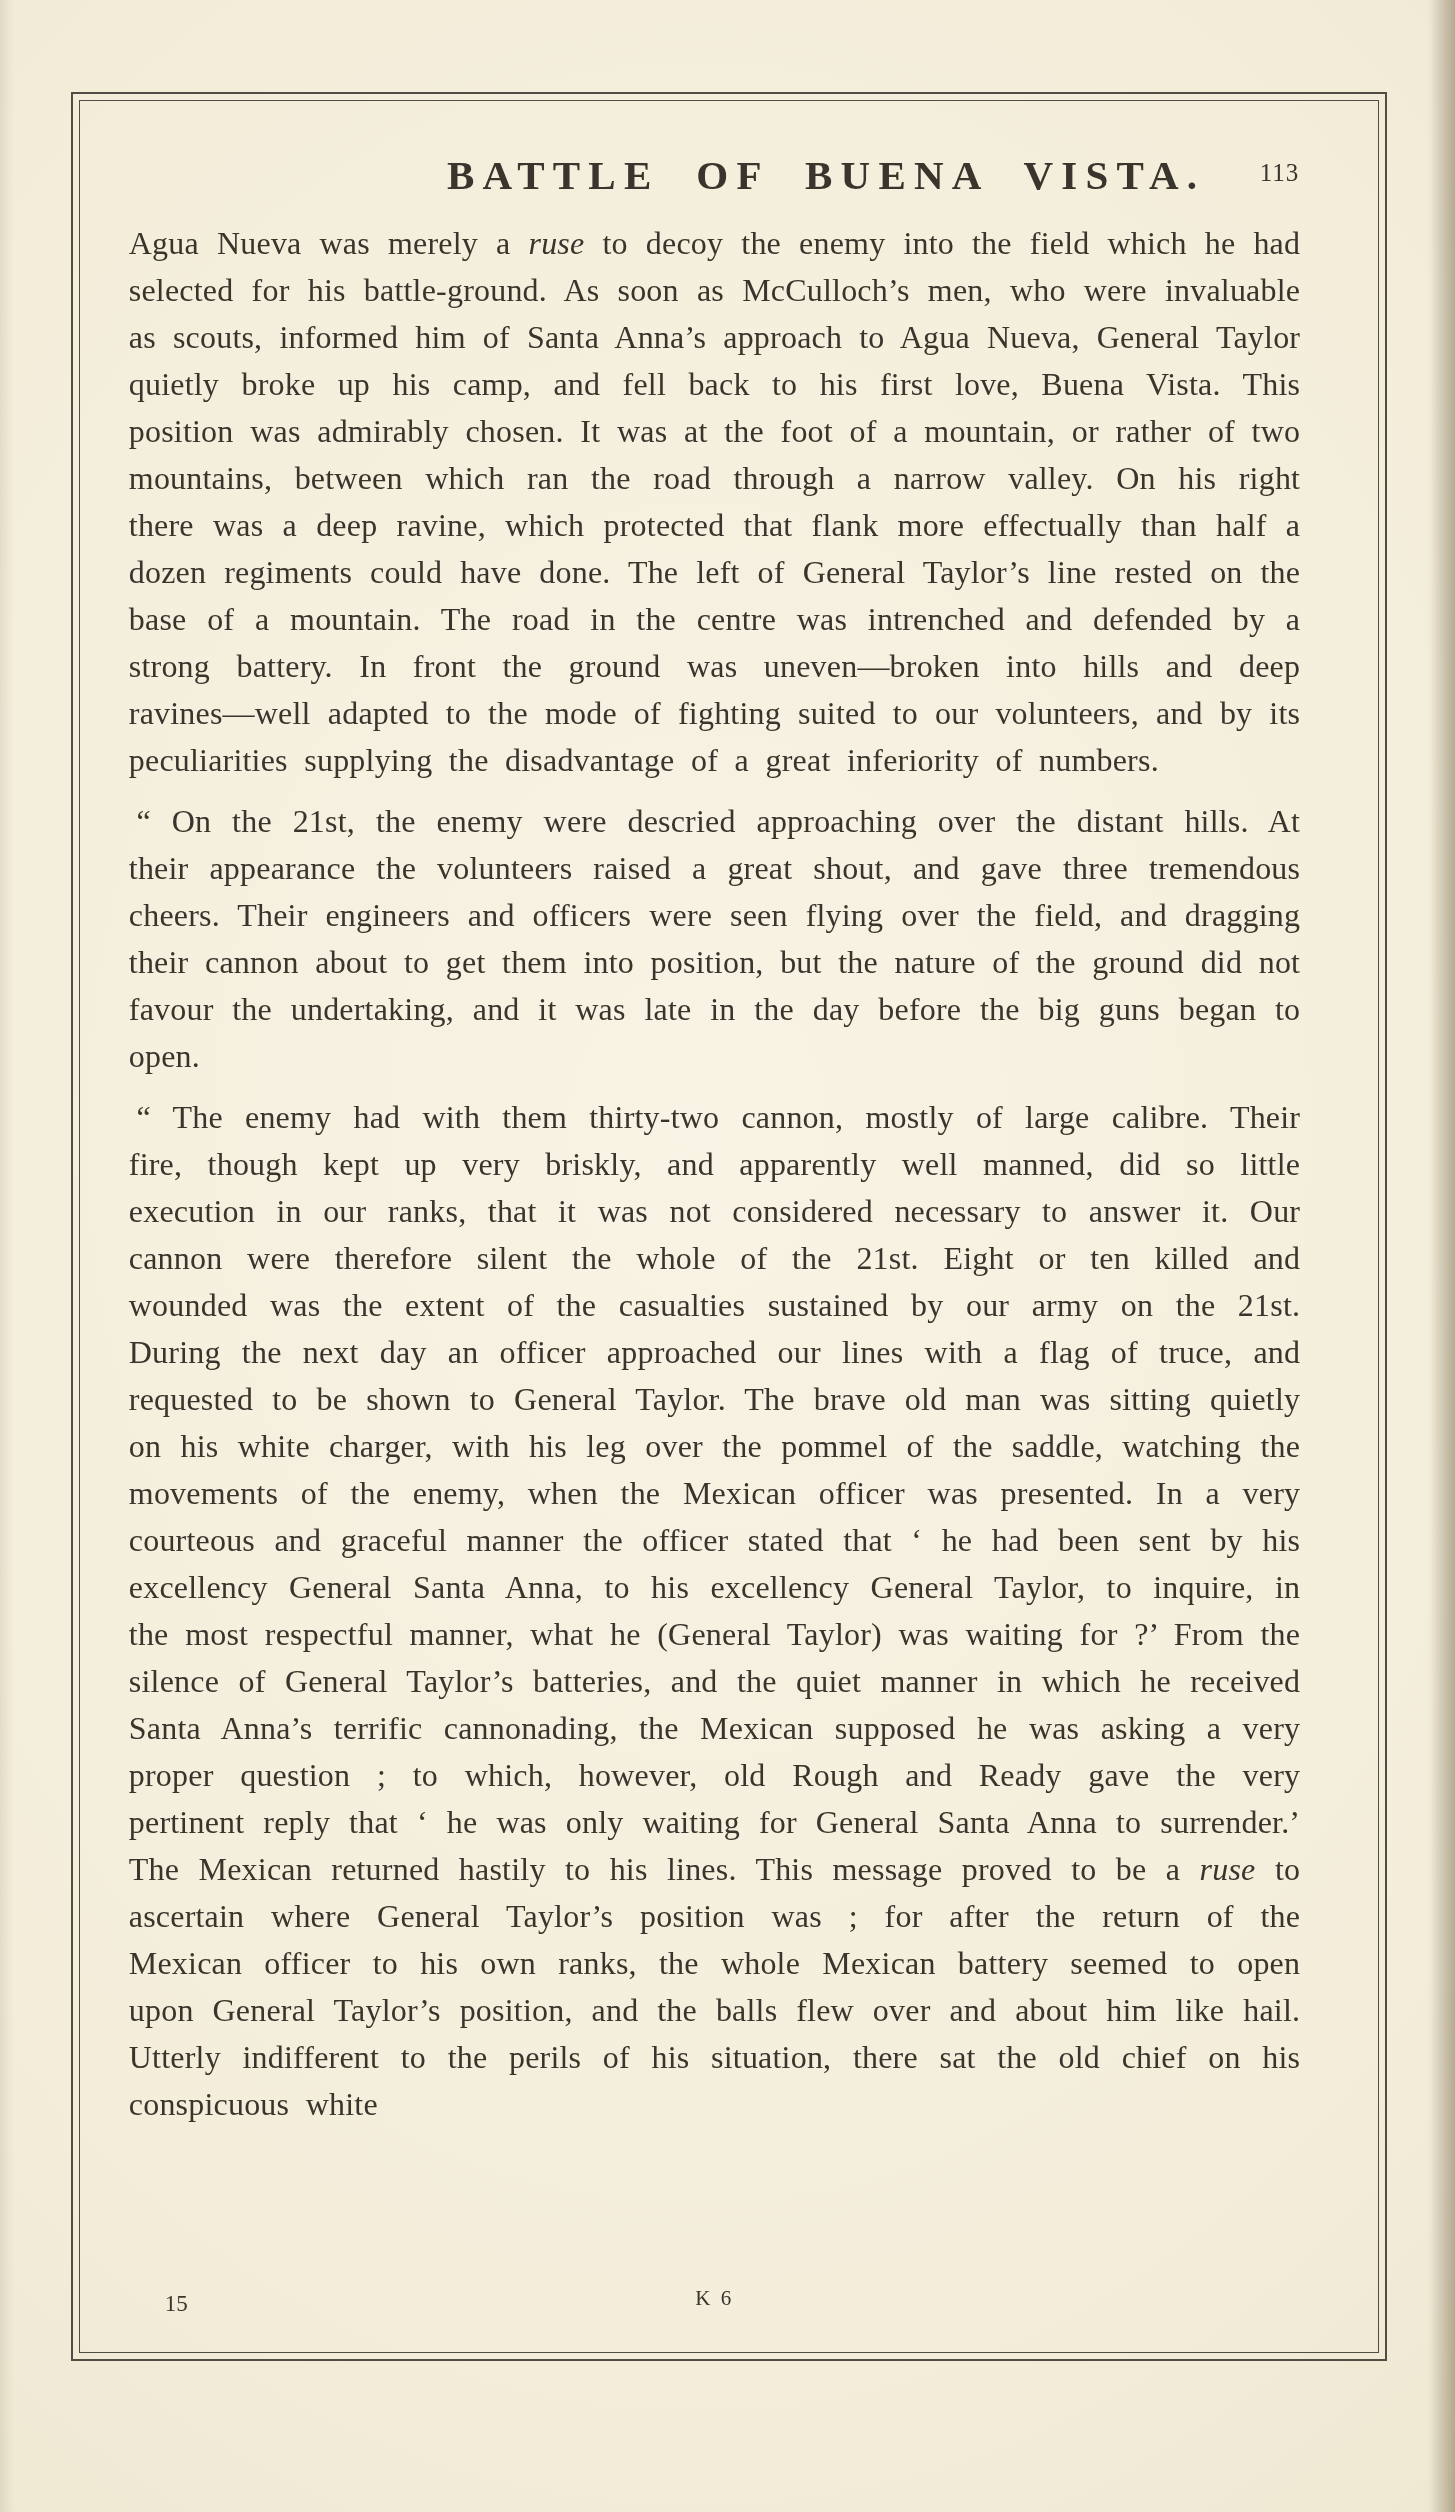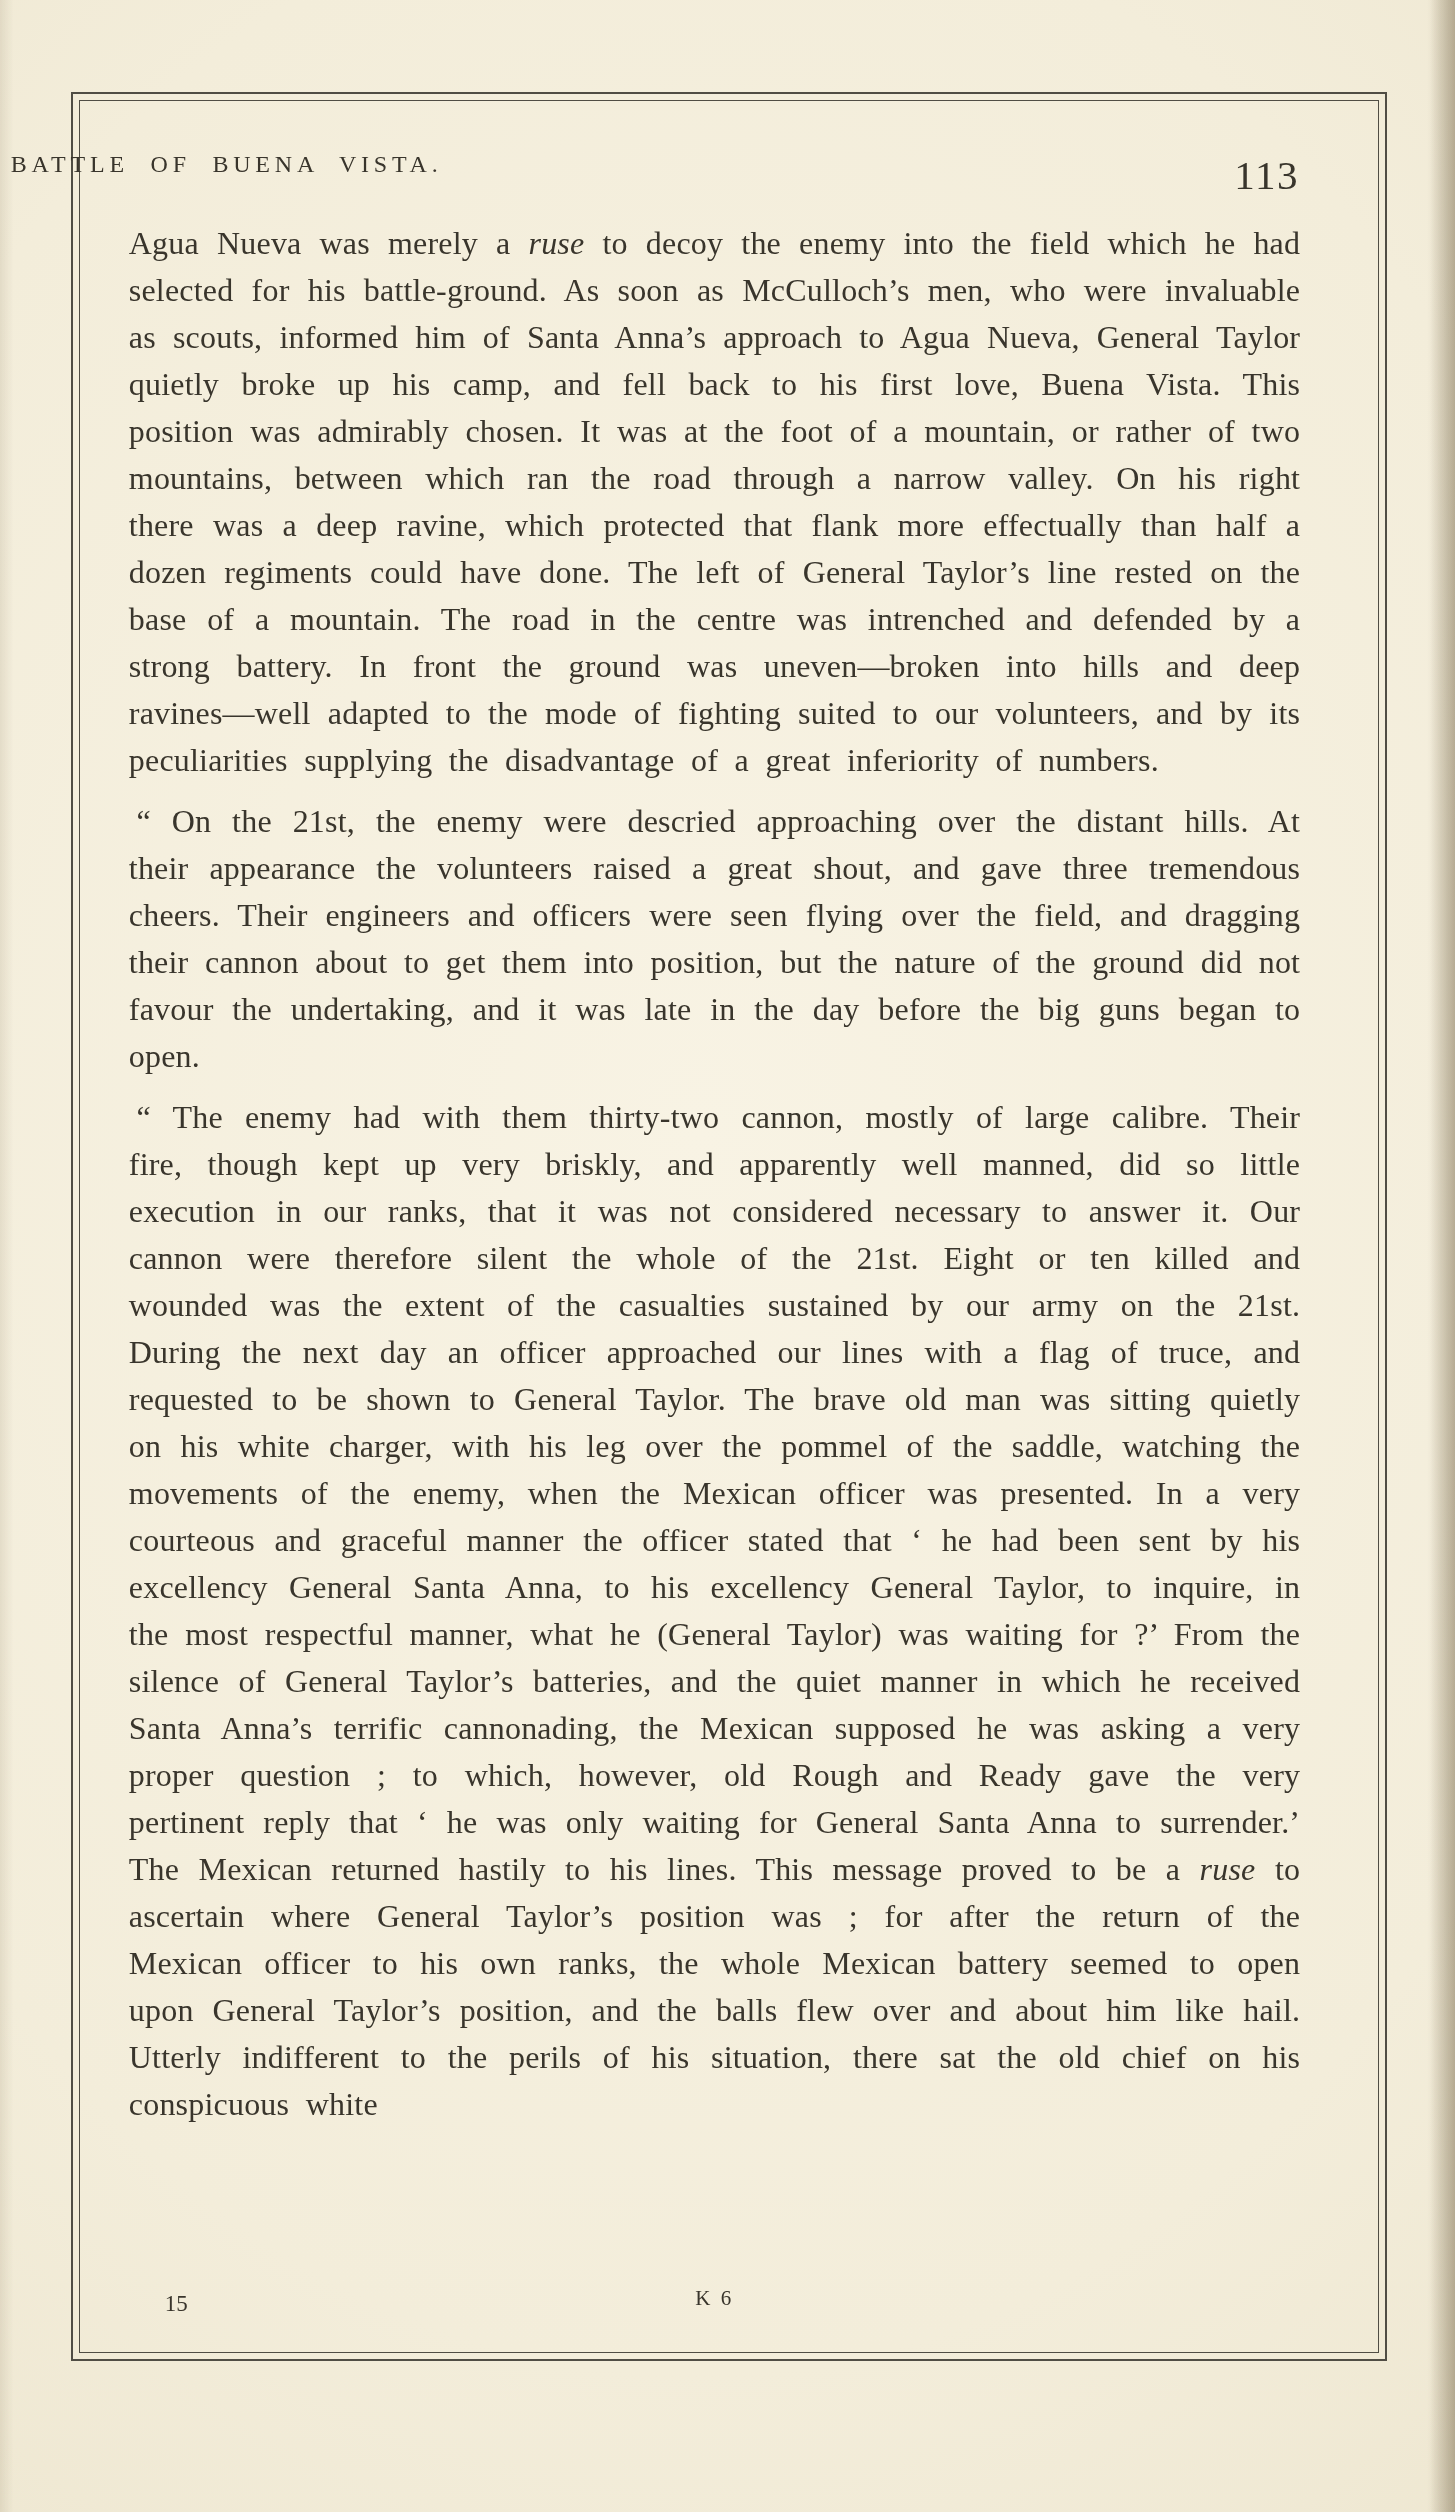--- a/index.html
+++ b/index.html
@@ -37,32 +37,33 @@
   }
 
   .running-head {
     position: relative;
     margin-top: 50px;
     height: 42px;
     padding: 0 67px 0 37px;
   }
   .running-title {
     display: block;
-    text-align: left;
+    text-align: right;
     transform: translateX(-106px);
-    font-size: 24px;
+    font-size: 41px;
     letter-spacing: 0.20em;
     word-spacing: 0.45em;
     color: var(--ink, #39352c);
+    font-weight: bold;
   }
   .page-number {
     position: absolute;
     right: 79px;
-    top: 0;
-    font-size: 41px;
+    top: 8px;
+    font-size: 25px;
     letter-spacing: 0.04em;
   }
 
   .body-text {
     margin: 27px 64px 0 35px;
     font-size: 32px;
     line-height: 47px;
     text-align: justify;
     word-spacing: 0.26em;
     letter-spacing: 0.2px;

